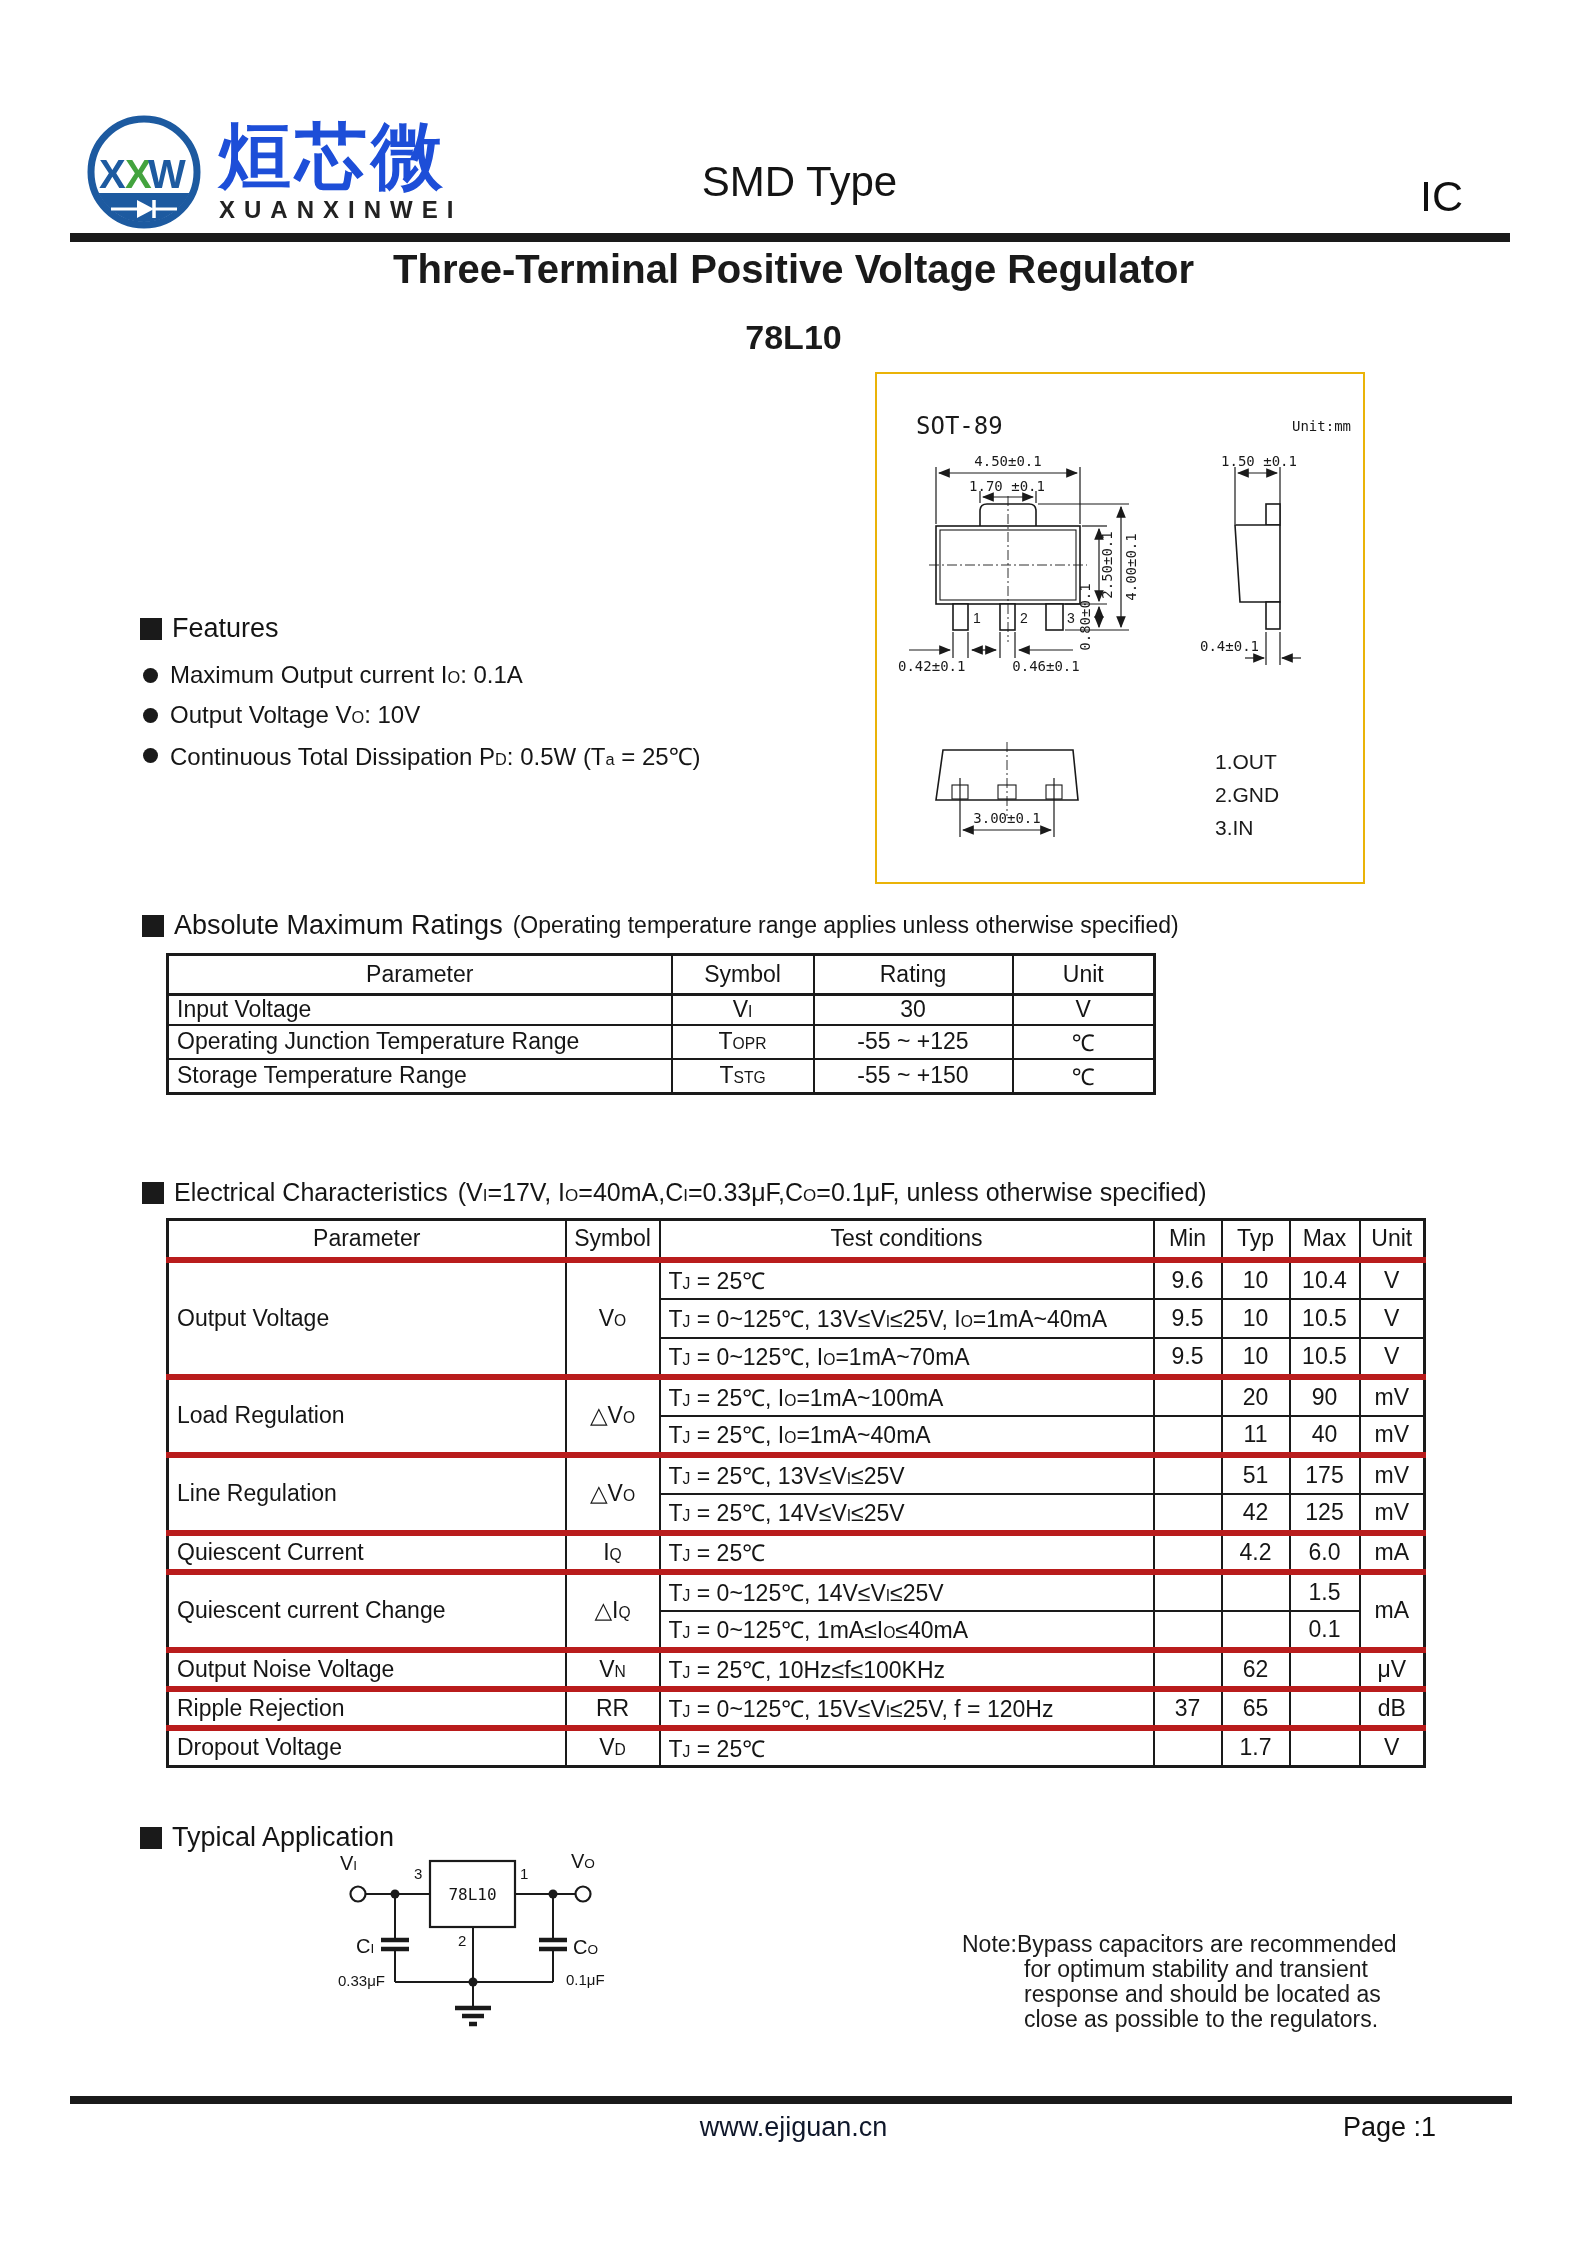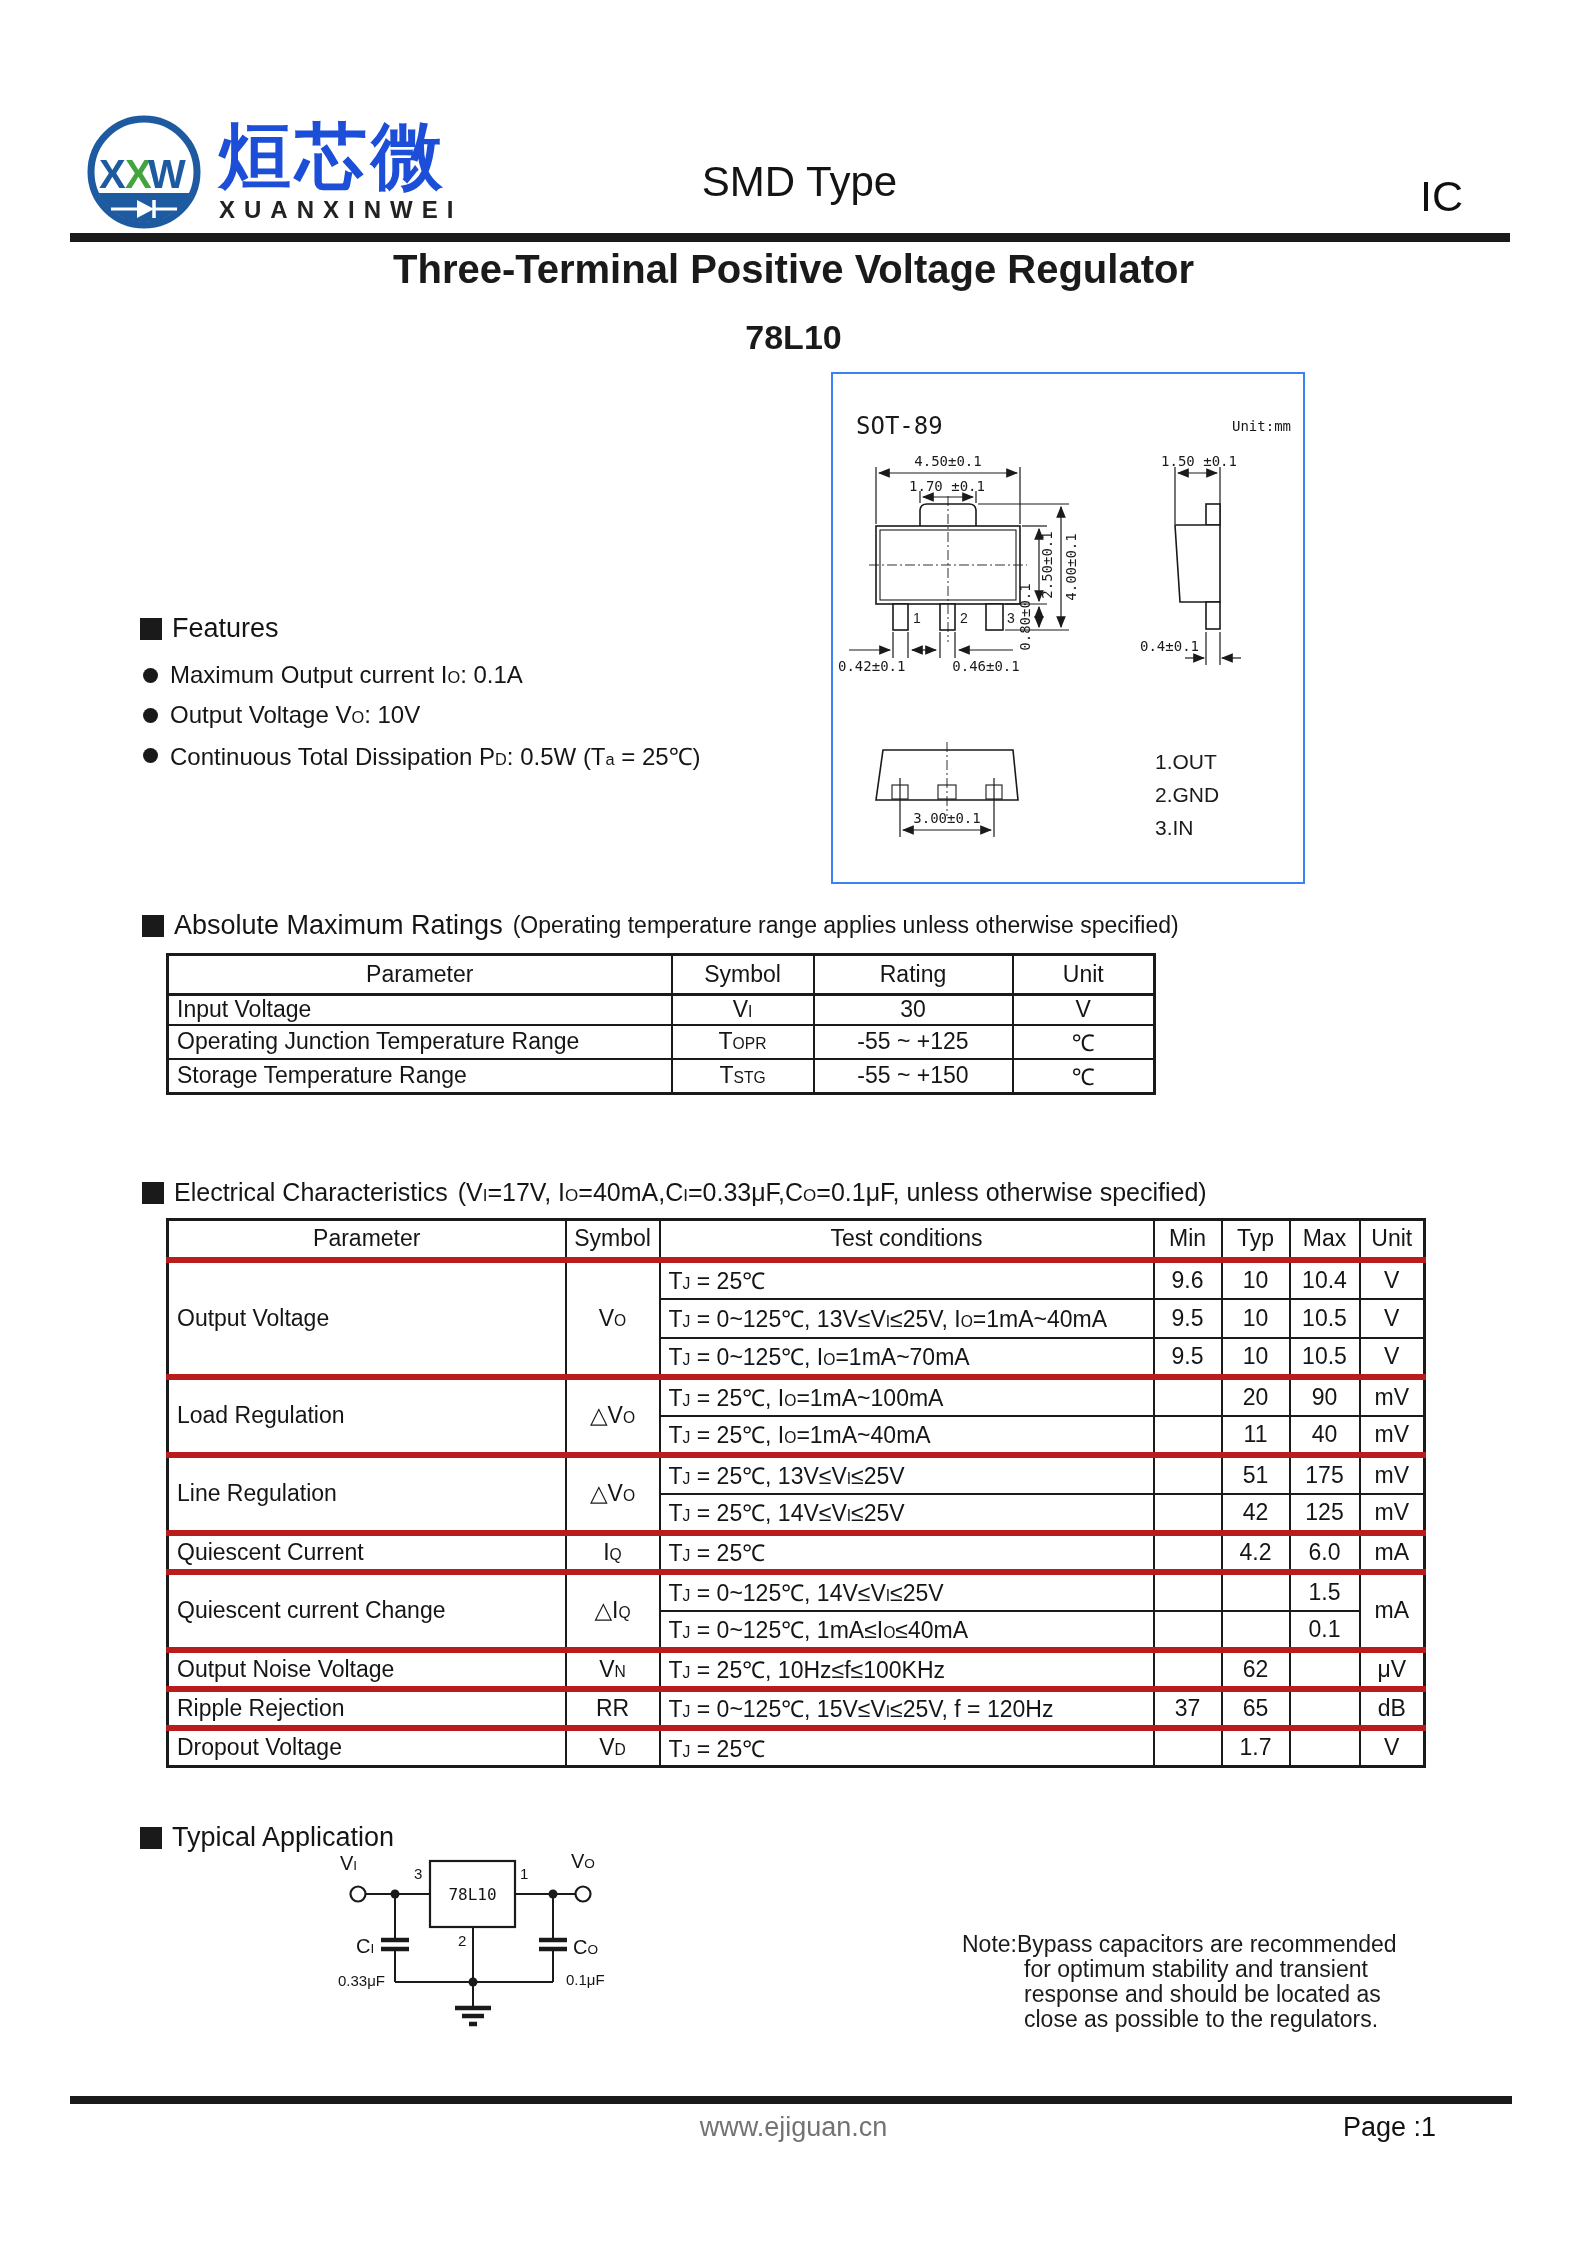--- a/index.html
+++ b/index.html
@@ -13,21 +13,21 @@
   .logo-text-cn{font-size:72px;font-weight:900;line-height:1.0;letter-spacing:4px;color:#1d4ed8;}
   .logo-text-en{font-size:24px;font-weight:700;letter-spacing:9px;color:#222;margin-top:4px;}
   .smd-type{left:12px;right:0;top:158px;text-align:center;font-size:42px;color:#141414;}
   .ic-label{left:1420px;top:172px;font-size:43px;color:#101010;}
   .rule{background:#1a1a1a;}
   .rule-top{left:70px;top:233px;width:1440px;height:9px;}
   .doc-title{left:0;right:0;top:247px;text-align:center;font-size:40px;font-weight:700;color:#1a1a1a;}
   .part-no{left:0;right:0;top:318px;text-align:center;font-size:34px;font-weight:700;color:#1a1a1a;}
 
   
-  .pkg-box{left:831px;top:372px;width:470px;height:508px;border:2px solid #3b82f6;}
+  .pkg-box{left:875px;top:372px;width:470px;height:508px;border:2px solid #eab308;padding-left:16px;}
   .pkg-svg{width:100%;height:100%;display:block;}
   .pkg-svg .shape{stroke:#1a1a1a;stroke-width:1.6;fill:#fff;}
   .pkg-svg .thin{stroke:#1a1a1a;stroke-width:1.1;fill:none;}
   .pkg-svg .dim{stroke:#1a1a1a;stroke-width:1.2;fill:none;}
   .pkg-svg .cline{stroke:#1a1a1a;stroke-width:0.9;fill:none;stroke-dasharray:10 3 2 3;}
   .pkg-svg text{fill:#1a1a1a;}
   .t-pkgname{font:24px "DejaVu Sans Mono",monospace;}
   .t-unit{font:14px "DejaVu Sans Mono",monospace;}
   .t-dim{font:14px "DejaVu Sans Mono",monospace;}
   .t-num{font:14px "Liberation Sans",sans-serif;}
@@ -72,21 +72,21 @@
   .clabel.small{font-size:15px;}
   .clabel.val{font-size:15px;}
   .chip-label{position:absolute;left:100px;top:35px;width:85px;text-align:center;
               font:16px "DejaVu Sans Mono",monospace;color:#151515;}
   .note{left:962px;top:1932px;width:500px;font-size:23px;line-height:25px;color:#1b1b1b;}
   .note .nl{white-space:nowrap;}
   .note .nl + .nl{padding-left:62px;}
 
   
   .rule-bottom{left:70px;top:2096px;width:1442px;height:8px;}
-  .footer-site{left:0;right:0;top:2112px;text-align:center;font-size:27px;color:#737373;}
+  .footer-site{left:0;right:0;top:2112px;text-align:center;font-size:27px;color:#0f172a;}
   .footer-page{left:1343px;top:2112px;font-size:27px;color:#111;}
 </style>
 </head>
 <body>
 
 <div class="page">
 
   <div class="abs logo">
     <svg width="118" height="118" viewBox="0 0 118 118">
       <defs>

